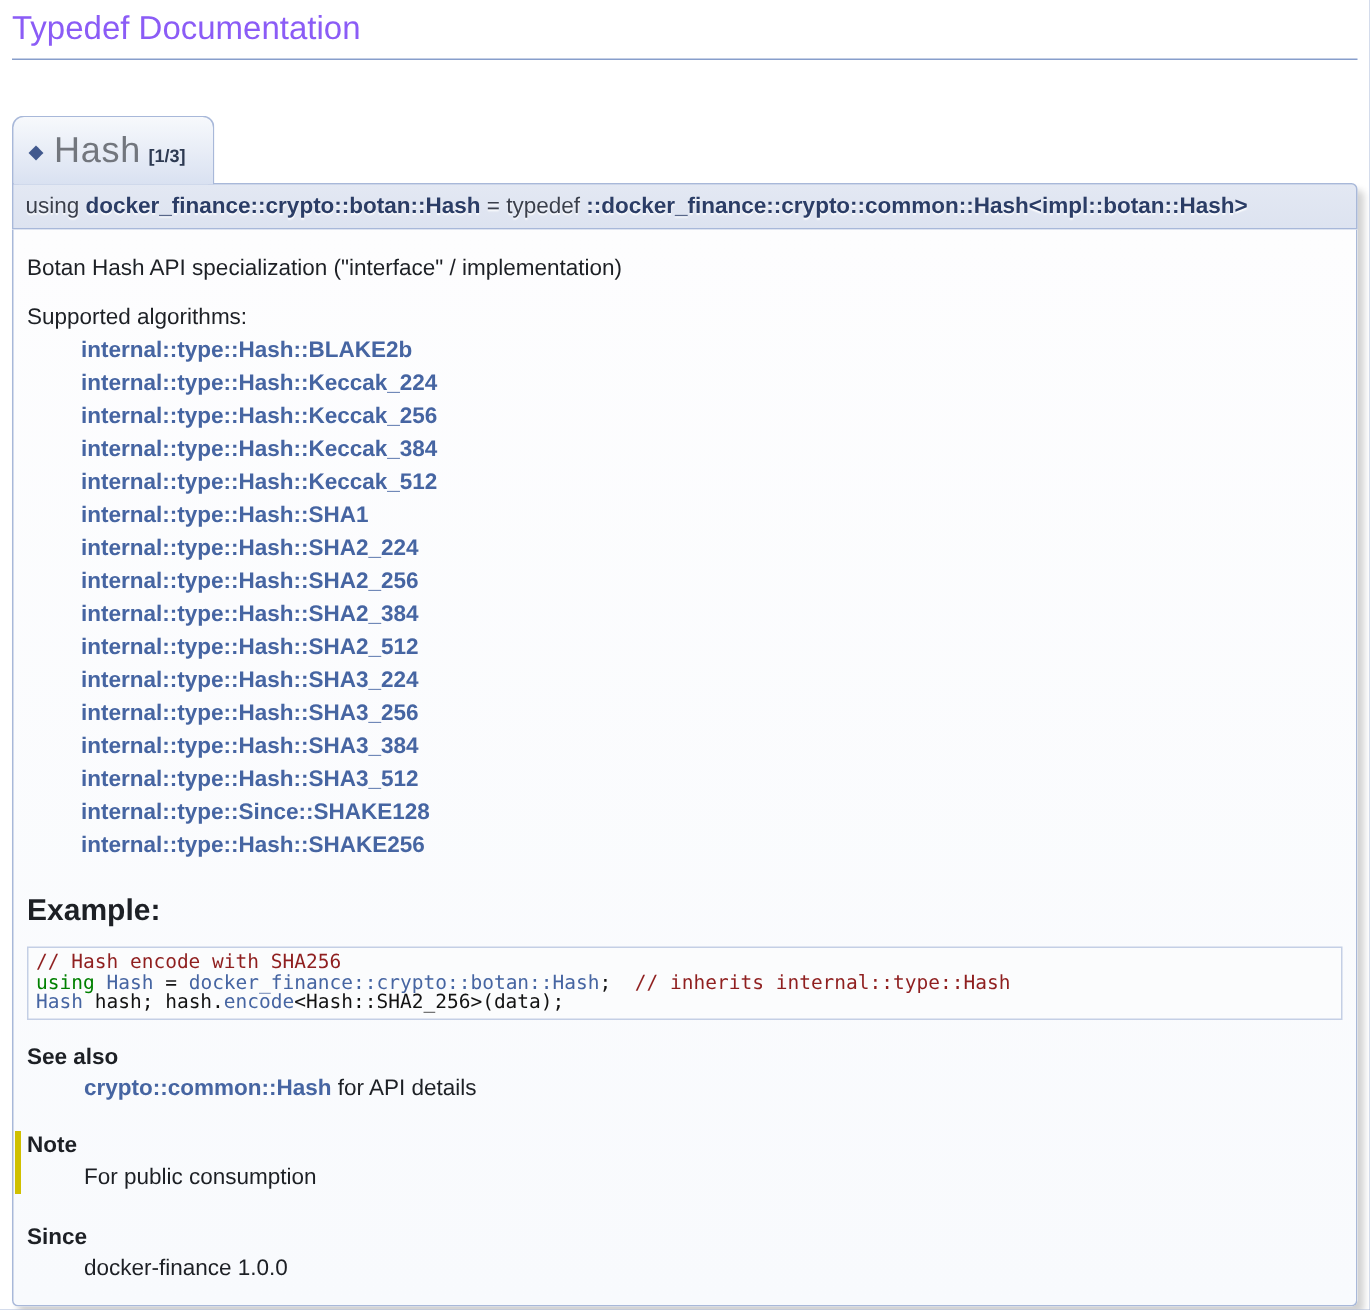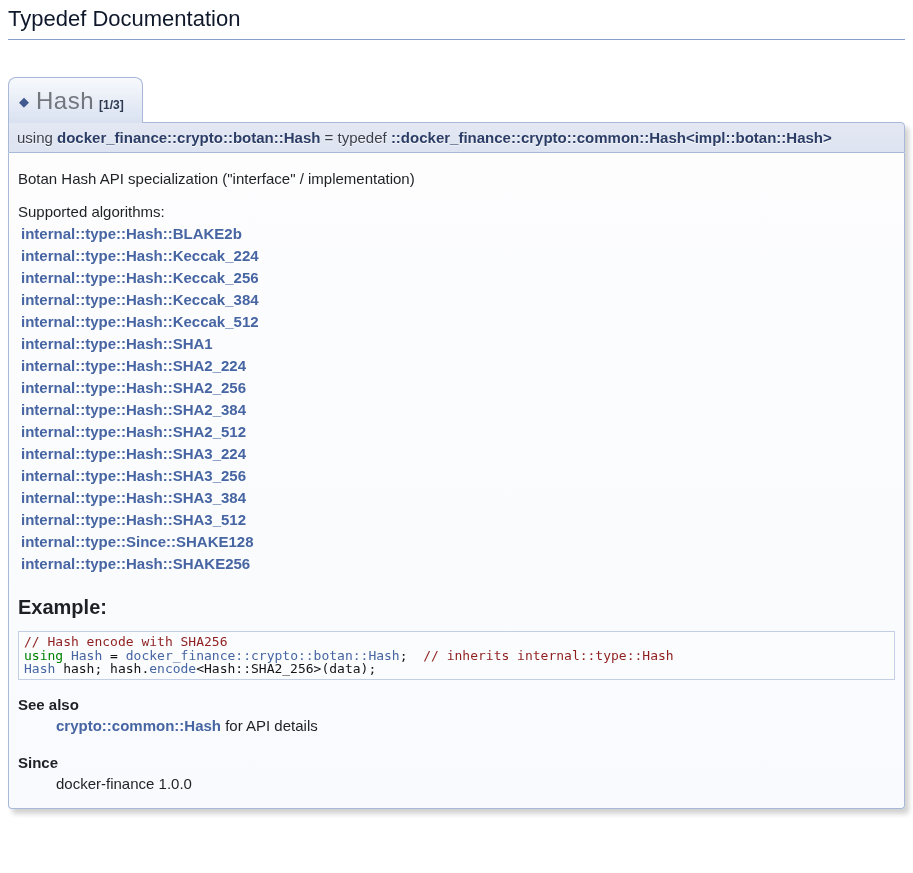--- a/index.html
+++ b/index.html
@@ -9,21 +9,21 @@
     background: #ffffff;
     font-family: "Liberation Sans", sans-serif;
     color: #1d2025;
   }
   .page { padding: 0 8px; }
 
   
   .groupheader {
     margin: 0; padding: 6px 0 7px;
     font-size: 22px; font-weight: normal;
-    color: #0f172a;
+    color: #8b5cf6;
     border-bottom: 1px solid #879ECB;
   }
 
   
   .memtitle {
     display: inline-block;
     position: relative; z-index: 2;
     margin-top: 37px; margin-bottom: -1px;
     padding: 9px 18px 8px 10px;
     background: linear-gradient(to bottom, #F7F9FC, #D9E1F1);
@@ -59,21 +59,21 @@
     border: 1px solid #A8B8D9; border-top: none;
     border-radius: 0 0 4px 4px;
     background: linear-gradient(to bottom, #FDFDFE, #F8FAFD);
     padding: 2px 9px 16px;
     font-size: 15px;
   }
 
   .memdoc p.desc { margin: 15px 0 14px; }
 
   .algos { margin: 14px 0 0; line-height: 22px; }
-  .algo-list { margin-left: 3px; }
+  .algo-list { margin-left: 36px; }
   a.el {
     font-weight: bold; color: #4665A2;
     text-decoration: none; cursor: pointer;
   }
   .algo-item { line-height: 22px; }
 
   .example-label { margin: 21px 0 0; font-weight: bold; font-size: 20px; }
 
   
   .fragment {
@@ -147,20 +147,24 @@
         <div class="line"><span class="code-comment">// Hash encode with SHA256</span></div>
         <div class="line"><span class="code-keyword">using </span><a class="code-link">Hash</a><span> = </span><a class="code-link">docker_finance::crypto::botan::Hash</a><span>;  </span><span class="code-comment">// inherits internal::type::Hash</span></div>
         <div class="line"><a class="code-link">Hash</a><span> hash; hash.</span><a class="code-link">encode</a><span>&lt;Hash::SHA2_256&gt;(data);</span></div>
       </div>
 
       <dl class="section see">
         <dt>See also</dt>
         <dd><a class="el">crypto::common::Hash</a><span> for API details</span></dd>
       </dl>
 
+      <dl class="section note">
+        <dt>Note</dt>
+        <dd>For public consumption</dd>
+      </dl>
 
       <dl class="section since">
         <dt>Since</dt>
         <dd>docker-finance 1.0.0</dd>
       </dl>
 
     </div>
   </div>
 </div>
 

